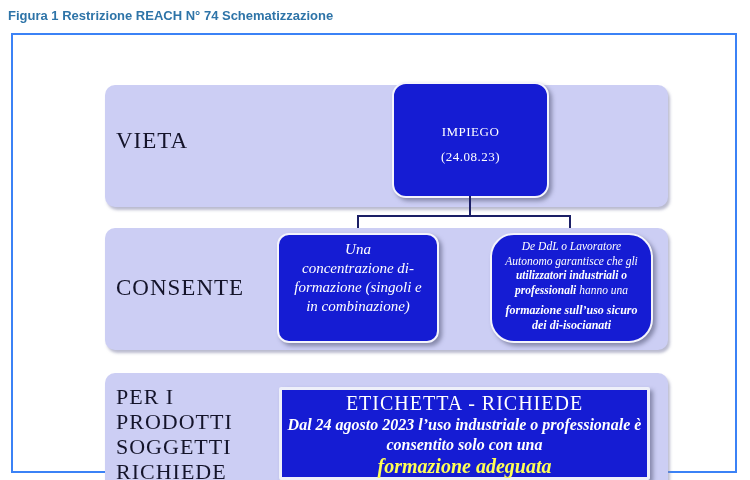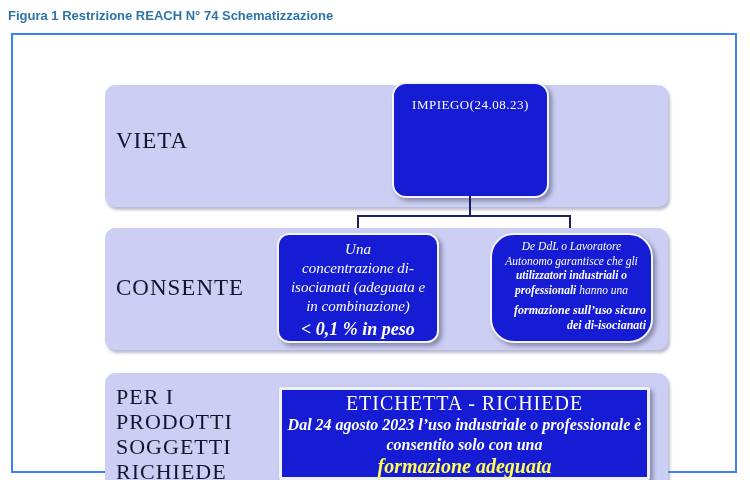--- a/index.html
+++ b/index.html
@@ -42,33 +42,33 @@
   .label-consente{left:103px;top:240px;}
   .label-richiede{left:103px;top:349px;line-height:25px;font-size:22px;}
 
   .bluebox{
     position:absolute;background:var(--c-blue);
     border:2px solid #f4f4fc;color:#ffffff;text-align:center;
     box-shadow:3px 3px 4px rgba(85,88,120,0.6);
   }
   .impiego-box{
     left:379px;top:47px;width:157px;height:116px;border-radius:14px;
-    display:flex;flex-direction:row;justify-content:center;
+    display:flex;flex-direction:column;justify-content:center;
     padding-top:8px;font-size:13px;line-height:25px;letter-spacing:0.5px;
   }
   .conc-box{
     left:264px;top:198px;width:162px;height:110px;border-radius:12px;
     font-style:italic;font-size:15px;line-height:19px;padding-top:5px;
   }
   .conc-value{font-weight:bold;font-size:18px;margin-top:4px;}
   .train-box{
     left:477px;top:198px;width:163px;height:110px;border-radius:24px;
     font-style:italic;font-size:11.5px;line-height:14.5px;padding:4px 5px 0 5px;
   }
-  .train-footer{font-weight:bold;font-size:12px;margin-top:6px;line-height:14.5px;text-align:right;}
+  .train-footer{font-weight:bold;font-size:12px;margin-top:6px;line-height:14.5px;}
   .bold-seg{font-weight:bold;}
 
   .etichetta-box{
     left:266px;top:352px;width:371px;height:93px;border-radius:2px;
     border:3px solid #eef0fa;padding-top:2px;
   }
   .etichetta-title{font-size:20px;letter-spacing:1px;line-height:23px;}
   .etichetta-body{font-weight:bold;font-style:italic;font-size:16px;line-height:20px;}
   .etichetta-highlight{
     font-weight:bold;font-style:italic;font-size:20px;line-height:23px;
@@ -99,23 +99,22 @@
   <div class="conn conn-h"></div>
   <div class="conn conn-drop-left"></div>
   <div class="conn conn-drop-right"></div>
 
   <div class="band band-consente"></div>
   <div class="band-label label-consente">CONSENTE</div>
 
   <div class="bluebox conc-box">
     <div>Una</div>
     <div>concentrazione di-</div>
-    <div>isocianati (adeguata e</div>
+    <div>formazione (singoli e</div>
     <div>in combinazione)</div>
-    <div class="conc-value">&lt; 0,1 % in peso</div>
   </div>
 
   <div class="bluebox train-box">
     <div><span>De DdL o Lavoratore Autonomo garantisce che gli </span><span class="bold-seg">utilizzatori industriali o professionali</span><span> hanno una</span></div>
     <div class="train-footer">formazione sull’uso sicuro dei di-isocianati</div>
   </div>
 
   <div class="band band-richiede"></div>
   <div class="band-label label-richiede">
     <div>PER I</div>

